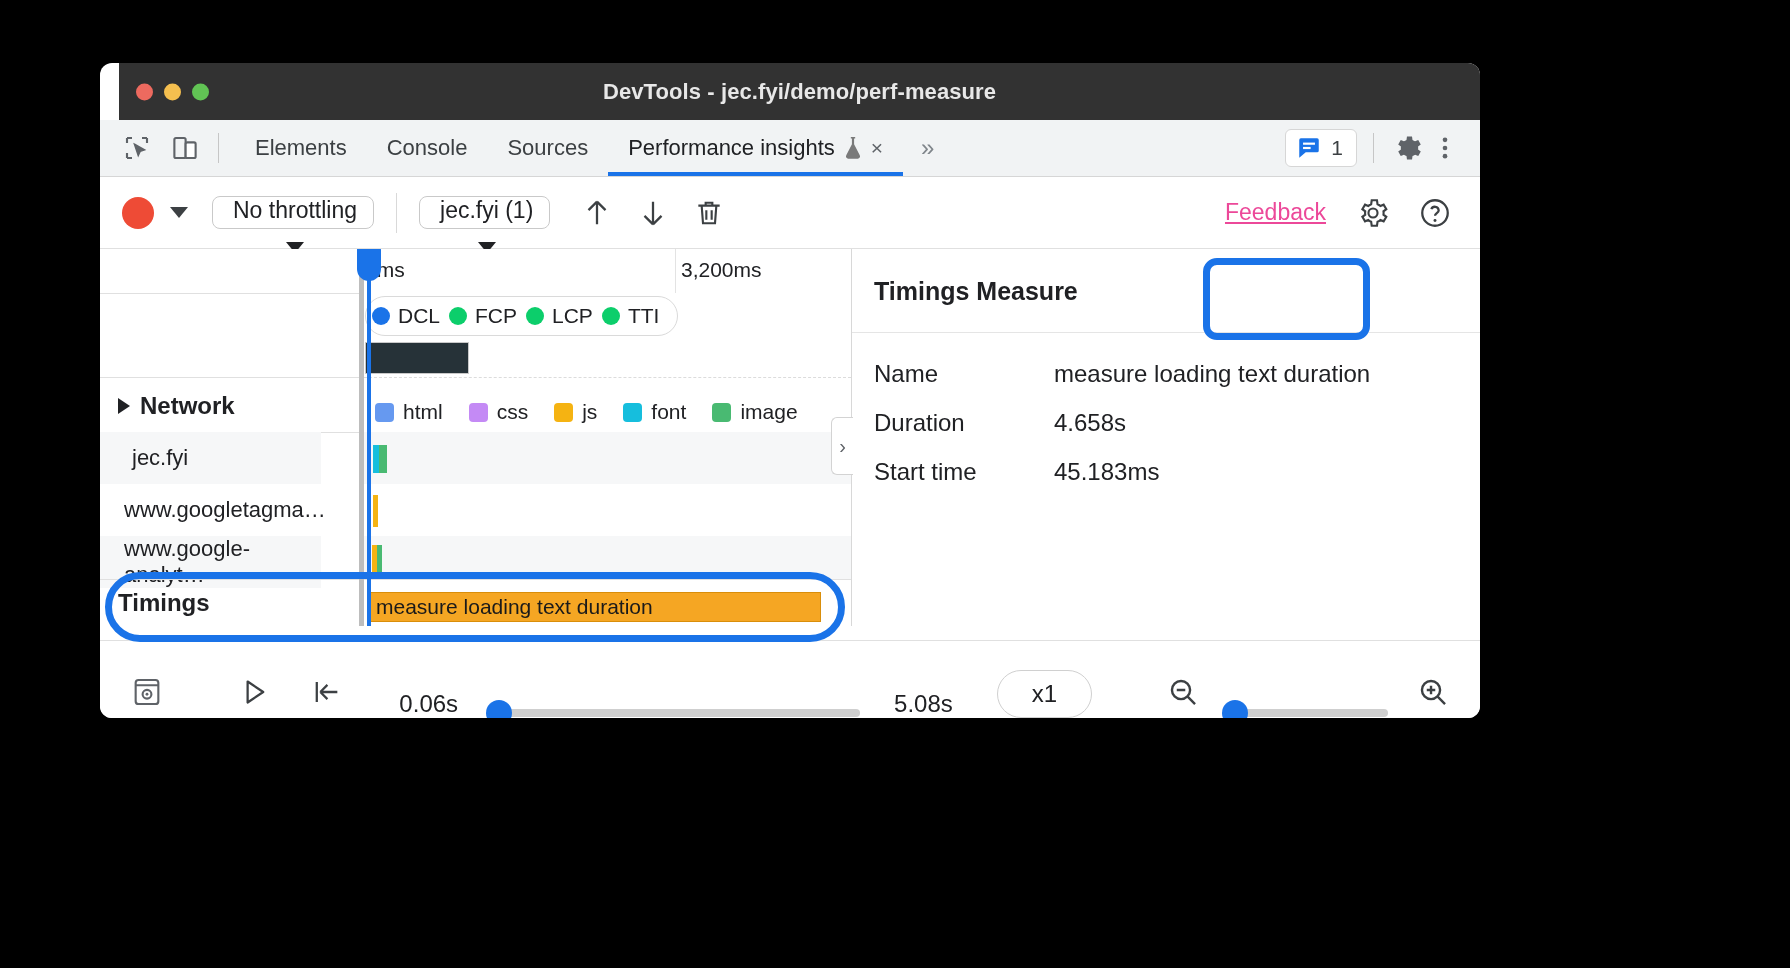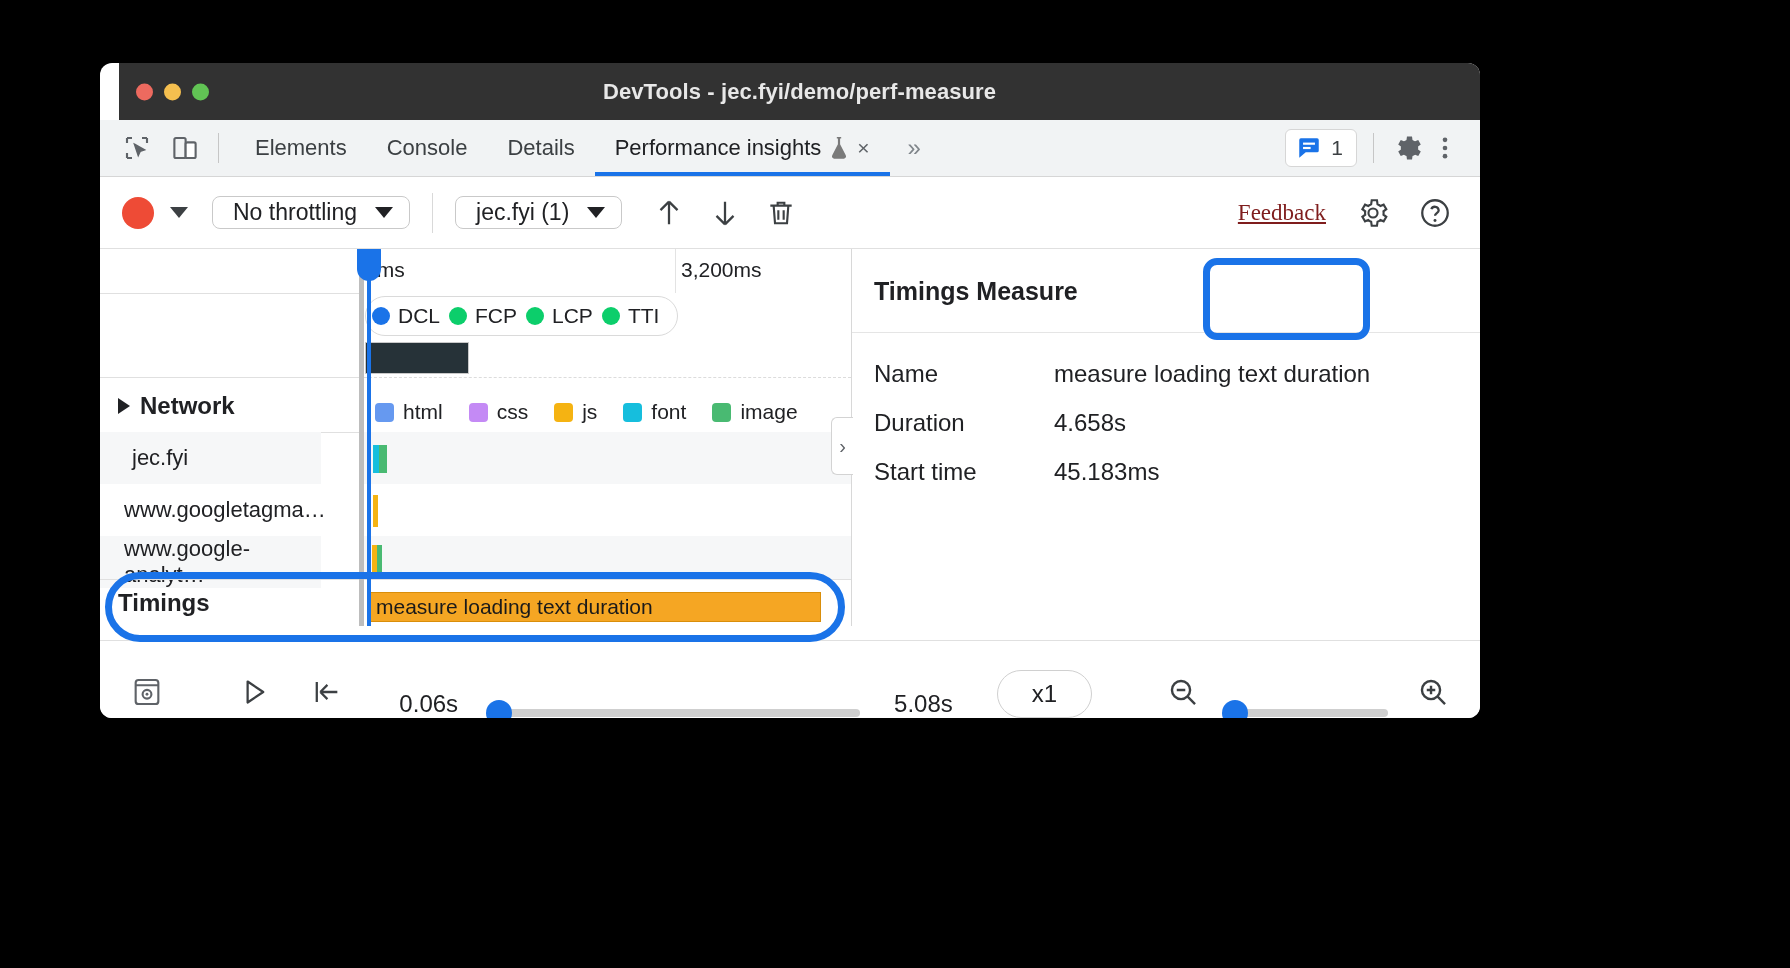--- a/index.html
+++ b/index.html
@@ -62,27 +62,27 @@
   
   .perfbar {
     height: 72px; background: #fff; display: flex; align-items: center;
     padding: 0 22px; border-bottom: 1px solid #e0e0e0; gap: 0;
   }
   .rec-dot { width: 32px; height: 32px; border-radius: 50%; background: #ee4b36; cursor: pointer; }
   .caret { width: 0; height: 0; border-left: 9px solid transparent; border-right: 9px solid transparent; border-top: 11px solid #3c4043; margin-left: 16px; cursor: pointer; }
   .select {
     height: 33px; border: 1px solid #c9c9c9; border-radius: 8px; background: #fff;
     display: flex; align-items: center; gap: 18px; padding: 0 16px 0 20px;
-    font-size: 23px; color: #202124; cursor: pointer; margin-left: 24px;
+    font-size: 23px; color: #202124; cursor: pointer; margin-left: 24px; flex-direction: column;
   }
   .select .caret { margin-left: 0; border-top-color: #202124; }
   .tsep { width: 1px; height: 40px; background: #d9d9d9; margin: 0 22px; }
   .ico-btn { width: 46px; height: 46px; display: flex; align-items: center; justify-content: center; cursor: pointer; }
   .pb-right { margin-left: auto; display: flex; align-items: center; gap: 16px; }
-  .feedback { font-size: 23px; color: #7f1d1d; text-decoration: underline; cursor: pointer; margin-right: 8px; font-family: Liberation Serif, serif; }
+  .feedback { font-size: 23px; color: #ec4899; text-decoration: underline; cursor: pointer; margin-right: 8px; }
 
   
   .main { display: flex; height: 377px; position: relative; }
   .left { width: 752px; position: relative; background: #fff; border-right: 1px solid #d8d8d8; overflow: hidden; }
   .right { flex: 1; position: relative; background: #fff; }
 
   
   .gutter { position: absolute; left: 0; top: 0; width: 259px; height: 100%; }
   .tracks { position: absolute; left: 259px; top: 0; right: 0; height: 100%; }
 
@@ -195,21 +195,21 @@
       <div class="vsep"></div>
 
       <div class="tabs">
         <div class="tab">
           <span>Elements</span>
         </div>
         <div class="tab">
           <span>Console</span>
         </div>
         <div class="tab">
-          <span>Details</span>
+          <span>Sources</span>
         </div>
         <div class="tab active">
           <span>Performance insights</span>
           <span style="display:flex;align-items:center;">
             <svg width="20" height="24" viewBox="0 0 18 22" fill="#7a7a7a">
               <path d="M7 1h4v1.2H10v5.3l5.2 10.2c.7 1.4-.2 3.1-1.8 3.1H4.6c-1.6 0-2.5-1.7-1.8-3.1L8 7.5V2.2H7z"></path>
             </svg>
           </span>
           <span class="x">×</span>
         </div>

